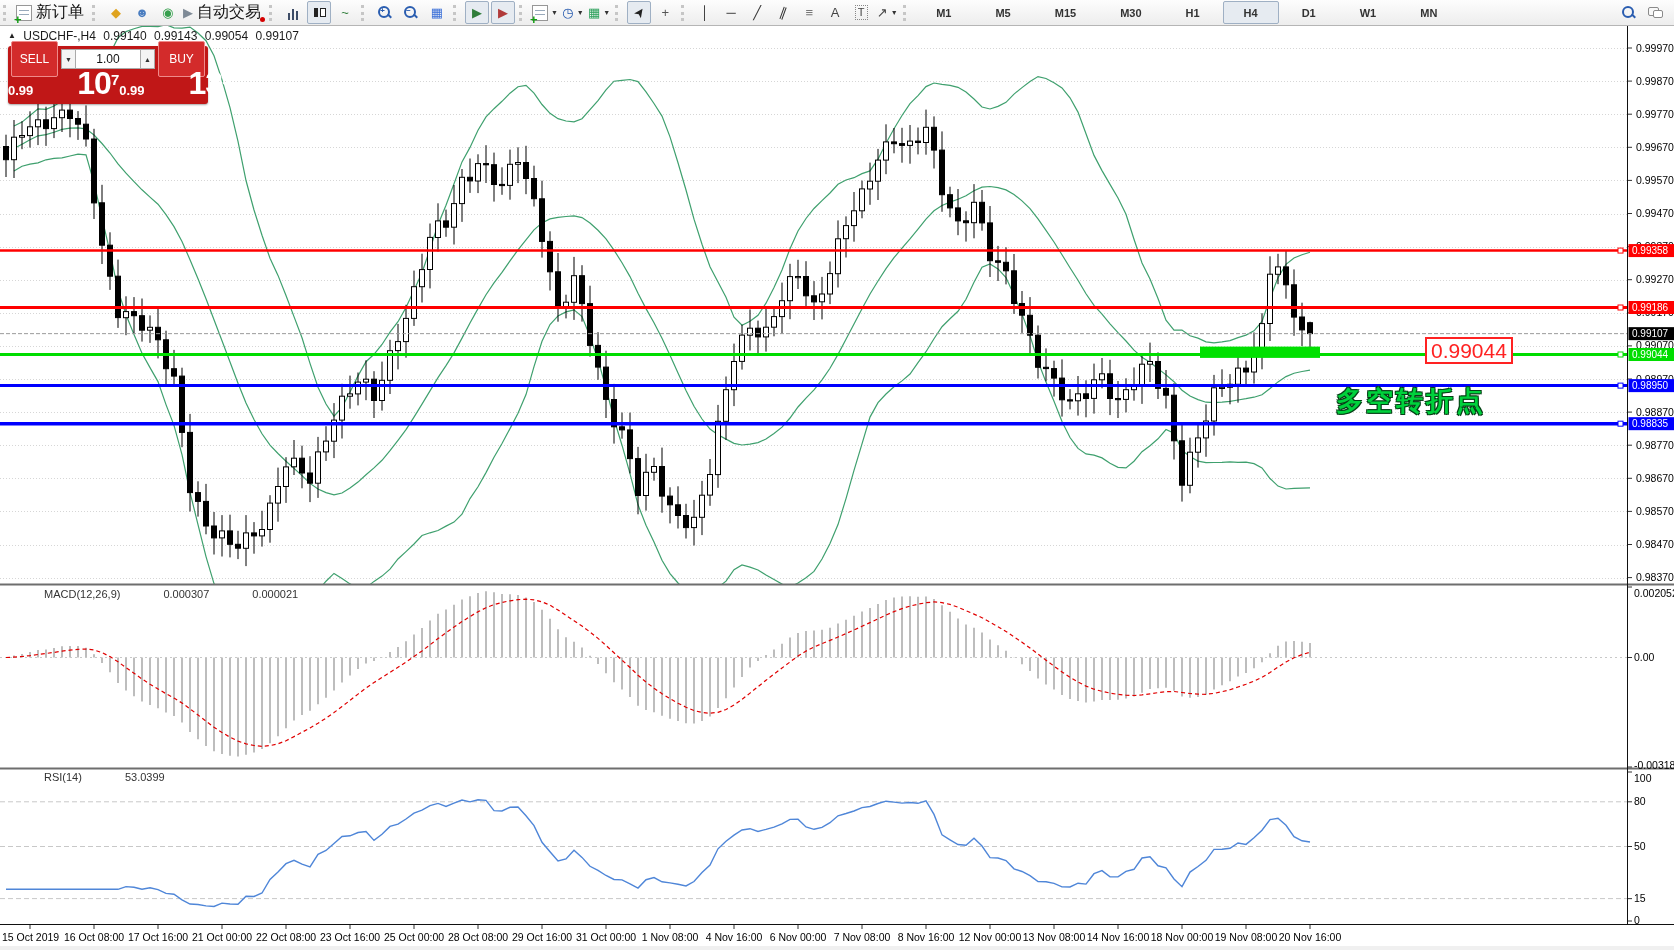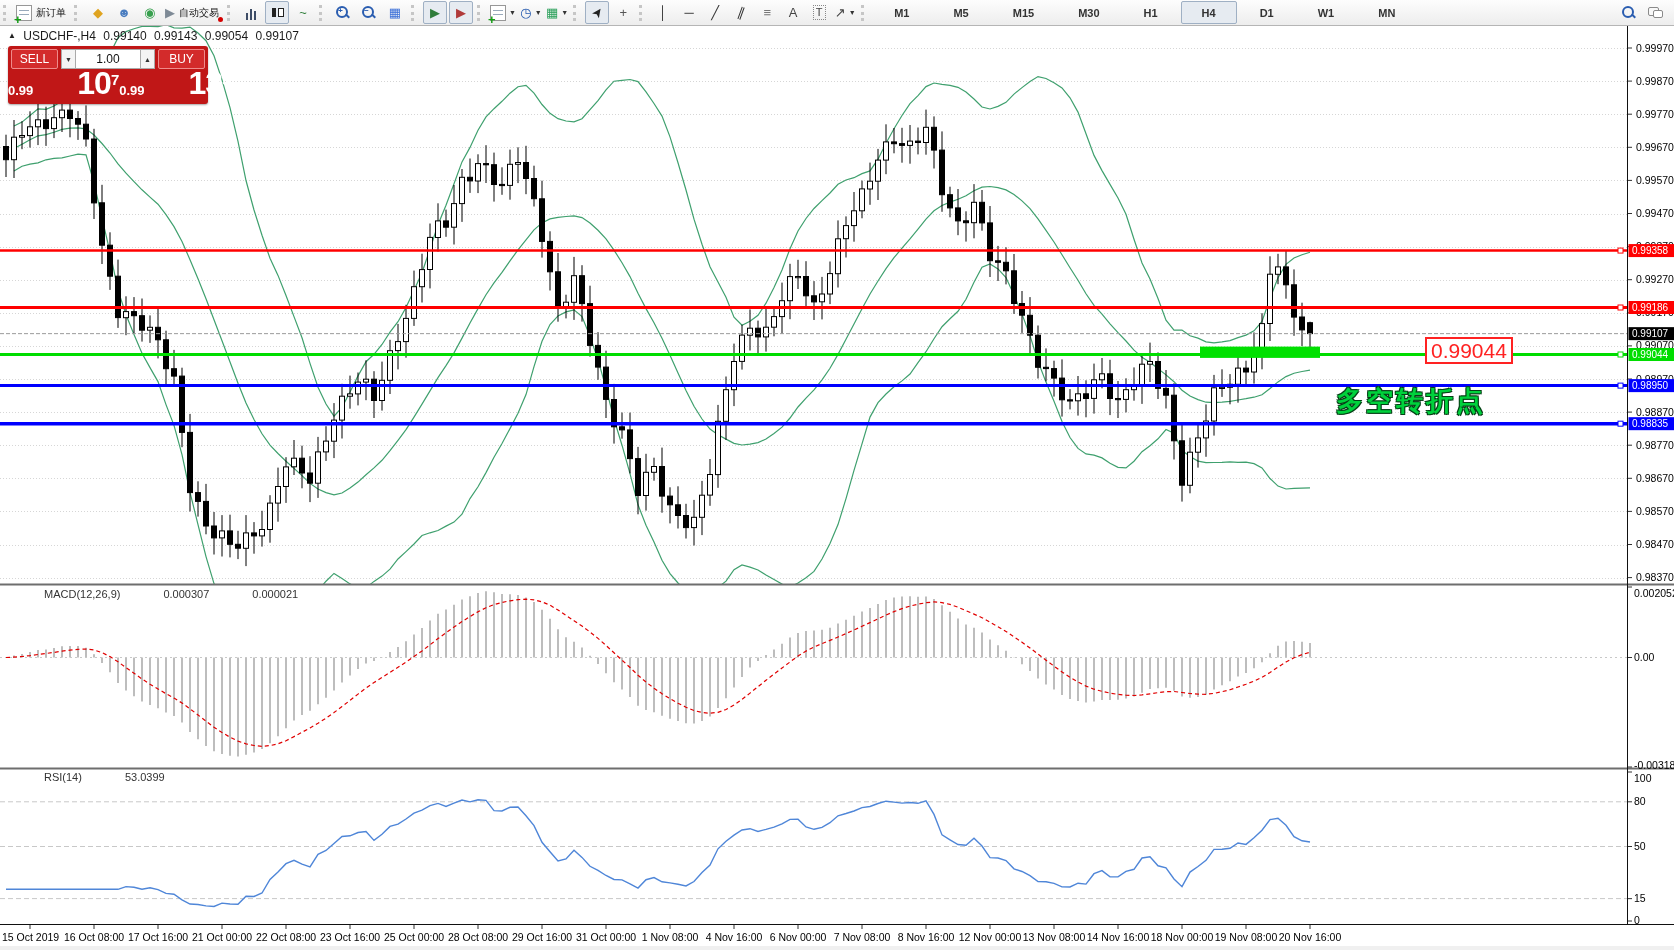--- a/index.html
+++ b/index.html
@@ -7,21 +7,21 @@
        font-family:"Liberation Sans",sans-serif;-webkit-font-smoothing:antialiased;}
   
   #toolbar{position:absolute;left:0;top:0;width:1674px;height:25px;
     background:linear-gradient(#fdfdfd,#ededed);border-bottom:1px solid #b5b5b5;
     display:flex;align-items:center;z-index:30;}
   .tgroup{display:flex;align-items:center;height:100%;}
   .grip{width:4px;height:16px;border-left:3px dotted #c6c6c6;margin:0 4px 0 3px;}
   .tbtn{height:21px;min-width:22px;display:flex;align-items:center;justify-content:center;
     margin:0 1px;border:1px solid transparent;border-radius:2px;position:relative;cursor:default;}
   .tbtn.pressed{background:#e6ebf1;border-color:#9fb0c4;}
-  .tbtn .lbl{margin:0 3px 0 4px;font-size:10px;color:#111;white-space:nowrap;}
+  .tbtn .lbl{margin:0 3px 0 4px;font-size:16px;color:#111;white-space:nowrap;}
   .tbtn .caret{font-size:7px;color:#333;margin-left:3px;}
   .tglyph{font-size:13px;line-height:13px;display:inline-block;}
   .tglyph.boxed{border:1px dotted #888;padding:0 2px;font-size:11px;}
   .ic-boxplus{width:14px;height:14px;background:#fff;border:1px solid #979797;position:relative;}
   .ic-boxplus .pl{position:absolute;left:-3px;bottom:-5px;color:#14a014;font-weight:bold;font-size:13px;line-height:11px;}
   .ic-boxplus .ln{position:absolute;left:2px;right:2px;height:1px;background:#9ab;}
   .ic-bars{display:flex;align-items:flex-end;height:14px;}
   .ic-bars i{display:block;width:2px;background:#3d4c66;margin:0 1px;}
   .ic-candle{display:flex;align-items:center;height:14px;}
   .ic-candle .c1{width:4px;height:9px;background:#222;margin:0 2px;}
@@ -36,21 +36,21 @@
   .reddot{position:absolute;right:-1px;bottom:1px;width:5px;height:5px;border-radius:50%;background:#d40000;}
   .tf .lbl{margin:16px;padding:0 4px;font-size:11px;font-weight:bold;color:#333;}
   #tb-right{margin-left:auto;display:flex;align-items:center;margin-right:6px;}
   
   #ohlc-header{position:absolute;left:8px;top:29px;font-size:12px;color:#1a1a1a;z-index:20;}
   #ohlc-header span{margin-right:4px;}
   #collapse-btn{font-size:8px;vertical-align:2px;color:#222;}
   .trade-panel{position:absolute;left:8px;top:46px;width:200px;height:58px;background:#c01717;
      border-radius:3px;z-index:25;box-shadow:0 1px 2px rgba(0,0,0,.35);}
   .tp-row1{display:flex;align-items:center;height:24px;padding:2px 3px 0 3px;box-sizing:border-box;}
-  .tp-sell,.tp-buy{width:50px;height:20px;background:#d32b2b;border:1px solid #ef8a8a;border-radius:2px;
+  .tp-sell,.tp-buy{width:50px;height:36px;background:#d32b2b;border:1px solid #ef8a8a;border-radius:2px;
      color:#fff;font-size:12px;font-family:"Liberation Sans",sans-serif;padding:0;}
   .tp-step{display:flex;align-items:center;height:20px;margin:0 3px;flex:1;}
   .tp-dn,.tp-up{width:15px;height:20px;background:#f4f4f4;border:1px solid #aaa;font-size:7px;color:#333;padding:0;}
   .tp-vol{width:56px;height:18px;border:1px solid #aaa;border-left:none;border-right:none;
      text-align:center;font-size:12px;color:#111;padding:0 4px;font-family:"Liberation Sans",sans-serif;}
   .tp-row2{display:flex;height:32px;}
   .tp-price{flex:1;color:#fff;display:flex;align-items:flex-end;justify-content:flex-start;line-height:1;padding-bottom:3px;}
   .tp-small{font-size:13px;font-weight:bold;margin-right:2px;margin-bottom:2px;}
   .tp-big{font-size:32px;font-weight:bold;letter-spacing:-1px;margin-left:42px;}
   .tp-sup{font-size:15px;font-weight:bold;margin-bottom:12px;}

